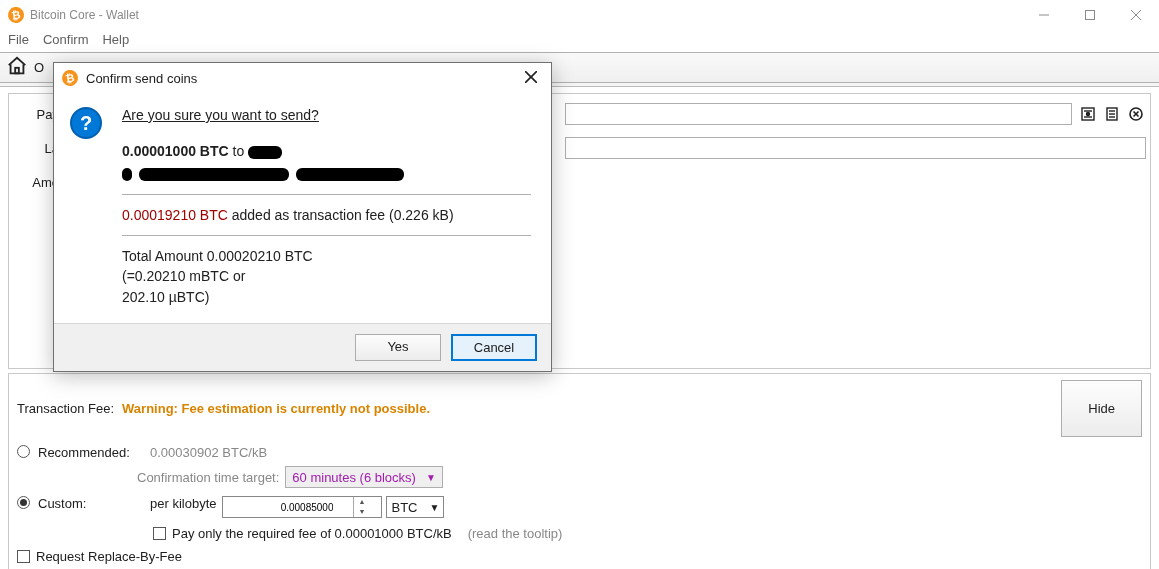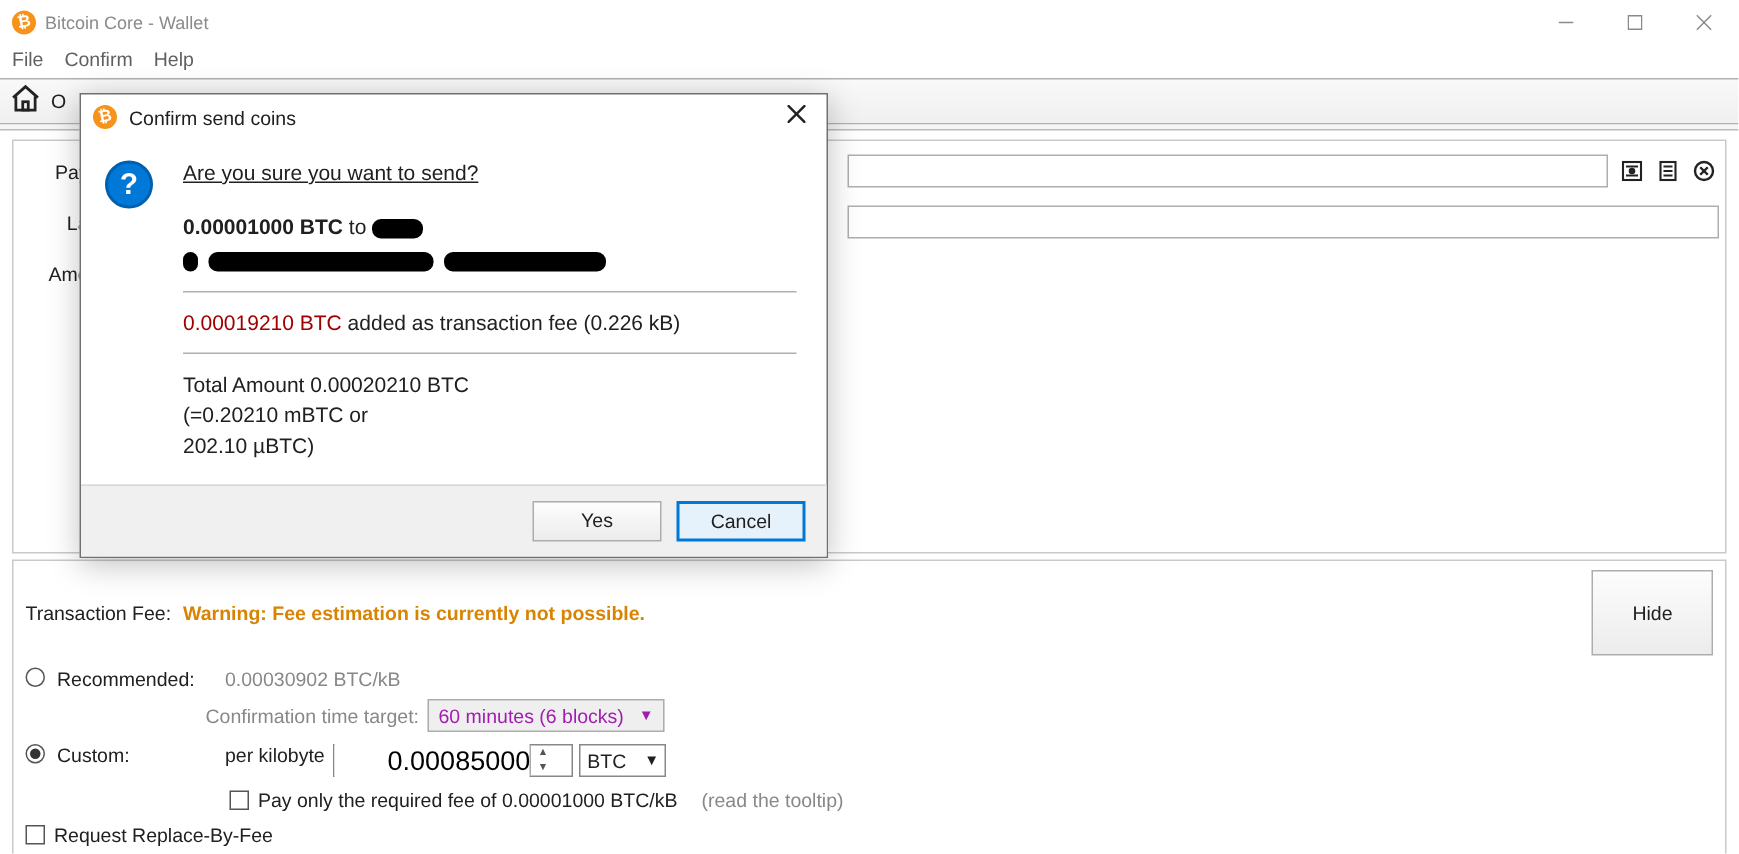--- a/index.html
+++ b/index.html
@@ -181,22 +181,22 @@
       border: 1px solid #888;
       height: 22px;
       width: 160px;
       align-items: center;
       background: #fff;
     }
     .spin-field input {
       border: none;
       text-align: right;
       width: 130px;
-      padding-right: 0;
-      font-size: 18px;
+      padding-right: 20px;
+      font-size: 10px;
       outline: none;
     }
     .spin-arrows {
       display: flex; flex-direction: column;
       border-left: 1px solid #aaa;
       width: 16px;
       height: 100%;
       font-size: 7px;
       line-height: 10px;
       text-align: center;

